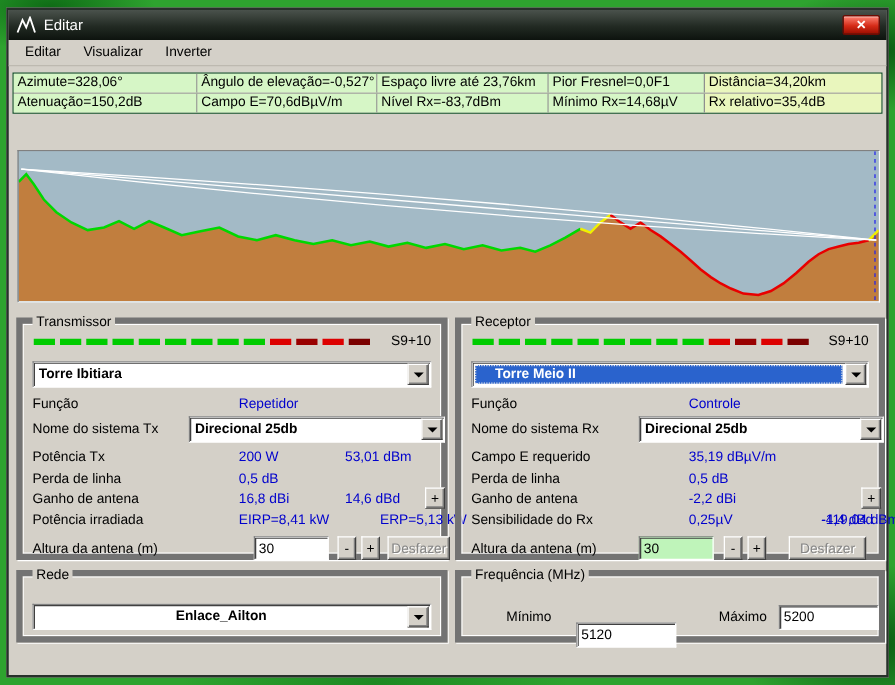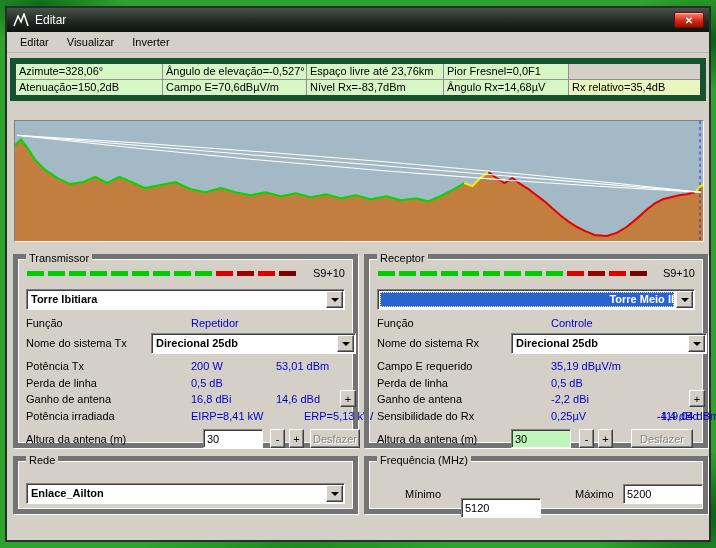--- a/index.html
+++ b/index.html
@@ -33,21 +33,21 @@
     color:#fff; font-size:10px; font-weight:bold; line-height:13px; text-align:center;
   }
   .menubar {
     position:absolute; left:0; top:24px; right:0; height:21px;
     background:#d4d0c8; border-bottom:1px solid #bdb9b0;
     display:flex; align-items:center; padding-left:4px;
   }
   .menu-item { padding:3px 9px; color:#000; }
   .infobar {
     position:absolute; left:3px; top:50px; right:3px;
-    border:6px solid #14532d;
+    border:1px solid #14532d;
   }
   .info-row { display:flex; }
   .info-row:first-child { border-bottom:1px solid #8f8f8f; }
   .info-cell {
     height:15px; padding:1px 0 0 3px; border-right:1px solid #8f8f8f;
     background:var(--info-bg,#d6f6c6); white-space:nowrap; overflow:hidden;
   }
   .info-cell.c0 { width:147px; }
   .info-cell.c1 { width:144px; }
   .info-cell.c2 { width:137px; }
@@ -72,23 +72,23 @@
   .siglabel { margin-left:auto; }
   .lbl { position:absolute; left:8px; color:#000; white-space:nowrap; }
   .val { position:absolute; color:var(--value-color,#0000cc); white-space:nowrap;margin-left:40px; }
   .combo {
     position:absolute; background:#fff;
     border:1px solid; border-color:#808080 #fff #fff #808080;
     box-shadow: inset 1px 1px 0 #404040;
   }
   .combo-text { position:absolute; left:4px; top:3px; right:21px; white-space:nowrap; overflow:hidden;font-weight:bold; }
   .combo.selected .combo-text {
-    left:2px; top:2px; right:20px; bottom:2px; padding:1px 0 0 6px;
+    left:2px; top:2px; right:20px; bottom:2px; padding:1px 0 0 16px;
     background:var(--selection-bg,#2a63cd); color:#fff;
-    outline:1px dotted #e8e8e8; outline-offset:-1px;text-align:right;
+    outline:1px dotted #e8e8e8; outline-offset:-1px;
   }
   .combo-arrow {
     position:absolute; top:1px; right:1px; bottom:1px; width:17px;
     background:#d4d0c8; border:1px solid; border-color:#fff #404040 #404040 #fff;
     box-shadow: inset -1px -1px 0 #808080;
     display:flex; align-items:center; justify-content:center;
   }
   .tri { width:0; height:0; border:4px solid transparent; border-top:4px solid #000; margin-top:4px; }
   .btn {
     position:absolute; background:#d4d0c8;
@@ -125,26 +125,27 @@
       <span class="menu-item">Visualizar</span>
       <span class="menu-item">Inverter</span>
     </div>
 
   <div class="infobar">
     <div class="info-row" id="info-row-0">
         <div class="info-cell c0">Azimute=328,06°</div>
         <div class="info-cell c1">Ângulo de elevação=-0,527°</div>
         <div class="info-cell c2">Espaço livre até 23,76km</div>
         <div class="info-cell c3">Pior Fresnel=0,0F1</div>
+        <div class="info-cell c4">Distância=34,20km</div>
       </div>
     <div class="info-row" id="info-row-1">
         <div class="info-cell c0">Atenuação=150,2dB</div>
         <div class="info-cell c1">Campo E=70,6dBµV/m</div>
         <div class="info-cell c2">Nível Rx=-83,7dBm</div>
-        <div class="info-cell c3">Ângulo Rx=14,68µV</div>
+        <div class="info-cell c3">Mínimo Rx=14,68µV</div>
         <div class="info-cell c4">Rx relativo=35,4dB</div>
       </div>
   </div>
 
   <div class="chart" id="chart">
       <svg viewBox="0 0 686 118" preserveAspectRatio="none">
         <rect x="0" y="0" width="686" height="118" fill="#a3bac6"></rect>
         <polygon points="0,24 6,18 12,26 20,38 30,48 42,56 55,62 68,60 80,55 92,61 104,55 116,60 130,66 145,63 160,60 175,67 190,70 205,66 220,70 235,73 250,70 265,74 280,71 295,75 310,72 325,76 340,73 355,77 370,74 385,78 400,76 412,79 424,74 436,68 448,61 448,61 456,64 464,56 472,50 472,50 480,56 488,61 496,56 504,62 512,67 520,73 528,79 536,86 544,93 552,99 560,104 568,108 578,112 590,113 600,110 610,104 620,96 630,87 638,81 646,77 654,75 662,73 670,72 678,70 678,70 686,62 686,118 0,118" fill="#c17e3e"></polygon>
         <polyline points="0,24 6,18 12,26 20,38 30,48 42,56 55,62 68,60 80,55 92,61 104,55 116,60 130,66 145,63 160,60 175,67 190,70 205,66 220,70 235,73 250,70 265,74 280,71 295,75 310,72 325,76 340,73 355,77 370,74 385,78 400,76 412,79 424,74 436,68 448,61" fill="none" stroke="#00d800" stroke-width="2"></polyline>
         <polyline points="448,61 456,64 464,56 472,50" fill="none" stroke="#f0f000" stroke-width="2"></polyline>
@@ -271,21 +272,21 @@
     <span class="val" style="left:142px; top:151px;">0,25µV</span>
     <span class="val" style="left:248px; top:151px;">-119,04 dBm</span>
 
     <span class="lbl" style="top:174px;">Altura da antena (m)</span>
     <input class="field green-field" style="left: 142px; top: 170px; width: 60px; height: 19px;" value="30">
     <button class="btn" style="left:210px; top:170px; width:15px; height:19px;">-</button>
     <button class="btn" style="left:229px; top:170px; width:15px; height:19px;">+</button>
     <button class="btn disabled" style="left:262px; top:170px; width:62px; height:19px;">Desfazer</button>
   </div>
 
-  <div class="group" style="left:6px; top:448px; width:345px; height:58px;">
+  <div class="group" style="left:6px; top:448px; width:345px; height:58px;text-align:center;">
     <span class="legend">Rede</span>
     <div class="combo" style="left:8px; top:22px; right:8px; height:21px;">
       <span class="combo-text">Enlace_Ailton</span>
       <span class="combo-arrow">
           <i class="tri"></i>
         </span>
     </div>
   </div>
 
   <div class="group" style="left:357px; top:448px; width:344px; height:58px;">

